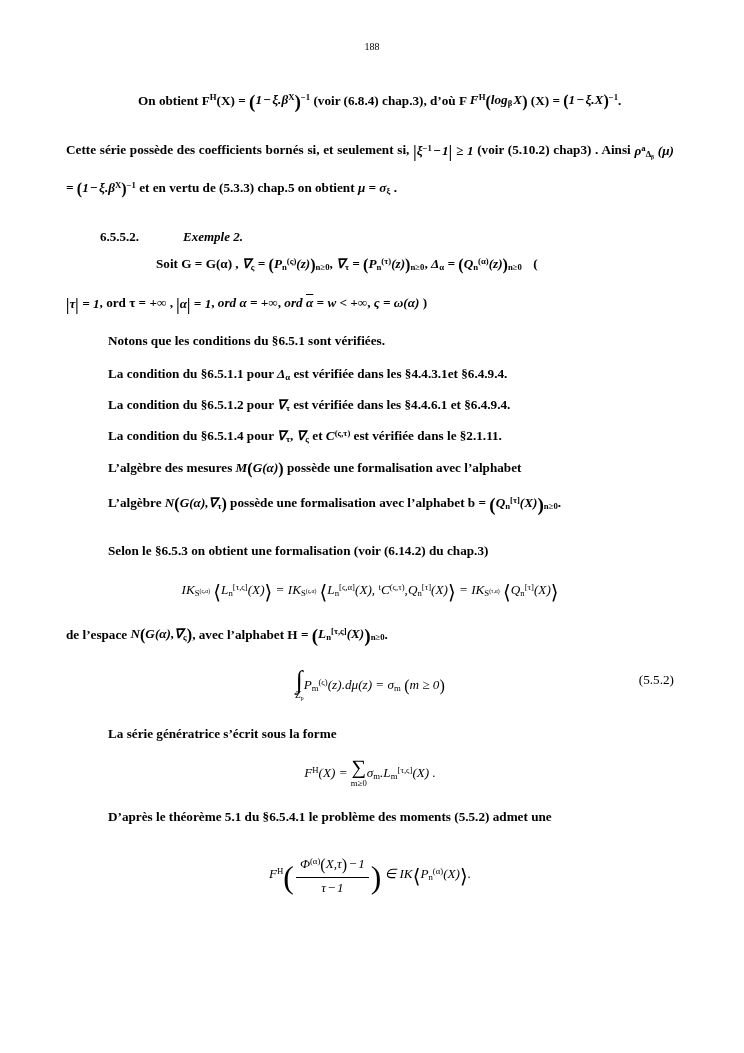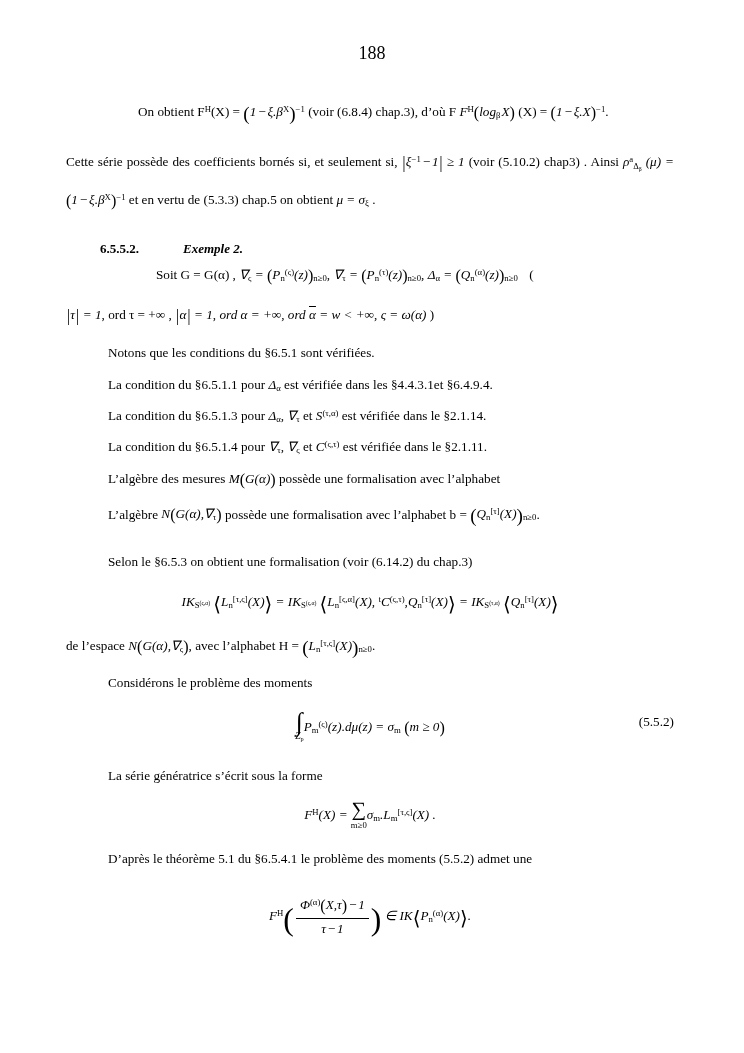--- a/index.html
+++ b/index.html
@@ -19,30 +19,31 @@
   }
   .page {
     position: relative;
     width: 744px;
     height: 1053px;
     padding: 0;
     box-sizing: border-box;
   }
   .page-number {
     text-align: center;
-    font-size: 18px;
+    font-size: 10px;
     margin-top: 40px;
     margin-bottom: 34px;
   }
   .content {
     margin: 0 70px 0 66px;
   }
   p {
     margin: 0 0 0 0;
     text-align: justify;
+    font-weight: bold;
   }
   .para {
     margin-bottom: 11px;
   }
   .indent {
     text-indent: 42px;
   }
   .indent-big {
     text-indent: 72px;
   }
@@ -206,24 +207,24 @@
     </p>
 
     <p class="para indent" style="margin-top:6px;">
       <span>Notons que les conditions du §6.5.1 sont vérifiées.</span>
     </p>
 
     <p class="para indent" style="margin-top:13px;">
       <span>La condition du §6.5.1.1 pour </span><span class="math">Δ<sub>α</sub></span><span> est vérifiée dans les §4.4.3.1et §6.4.9.4.</span>
     </p>
 
-
-    <p class="para indent" style="margin-top:11px;">
-      <span>La condition du §6.5.1.3 pour </span><span class="math">Δ<sub>α</sub></span>, <span class="math">∇<sub>τ</sub></span> et <span class="math">S<sup>(τ,α)</sup></span><span> est vérifiée dans le §2.1.14.</span>
-    </p>
+    <p class="para indent" style="margin-top:6px;">
+      <span>La condition du §6.5.1.2 pour </span><span class="math">∇<sub>τ</sub></span><span> est vérifiée dans les §4.4.6.1 et §6.4.9.4.</span>
+    </p>
+
 
     <p class="para indent" style="margin-top:11px;">
       <span>La condition du §6.5.1.4 pour </span><span class="math">∇<sub>τ</sub></span>, <span class="math">∇<sub>ς</sub></span> et <span class="math">C<sup>(ς,τ)</sup></span><span> est  vérifiée dans le §2.1.11.</span>
     </p>
 
 
     <p class="para indent just" style="margin-top:11px; text-align:justify;">
       <span>L’algèbre   des   mesures  </span><span class="math">M<span class="medparen">(</span>G(α)<span class="medparen">)</span></span><span>  possède   une   formalisation   avec   l’alphabet</span>
     </p>
 
@@ -236,23 +237,20 @@
     </p>
 
     <div class="displayline" style="margin-top:18px; margin-bottom:16px;">
       <span class="math">IK<sub>S<sup>(ς,α)</sup></sub> <span class="angl">⟨</span>L<sub>n</sub><sup>[τ,ς]</sup>(X)<span class="angl">⟩</span> = IK<sub>S<sup>(ς,α)</sup></sub> <span class="angl">⟨</span>L<sub>n</sub><sup>[ς,α]</sup>(X), <sup>t</sup>C<sup>(ς,τ)</sup>,Q<sub>n</sub><sup>[τ]</sup>(X)<span class="angl">⟩</span> = IK<sub>S<sup>(τ,α)</sup></sub> <span class="angl">⟨</span>Q<sub>n</sub><sup>[τ]</sup>(X)<span class="angl">⟩</span></span>
     </div>
 
     <p class="para" style="margin-top:6px;">
       <span>de l’espace </span><span class="math">N<span class="medparen">(</span>G(α),∇<sub>ς</sub><span class="medparen">)</span></span><span>, avec l’alphabet H = </span><span class="math"><span class="bigparen">(</span>L<sub>n</sub><sup>[τ,ς]</sup>(X)<span class="bigparen">)</span><sub>n≥0</sub></span><span>.</span>
     </p>
 
-    <p class="para indent" style="margin-top:4px;">
-      <span>Considérons le problème des moments</span>
-    </p>
 
     <div class="eq-wrap displayline" style="margin-top:20px; margin-bottom:20px;">
       <span class="math">
         <span class="intwrap"><span class="intsym">∫</span><span class="intsub">Z<sub>p</sub></span></span>P<sub>m</sub><sup>(ς)</sup>(z).dμ(z) = σ<sub>m</sub> <span class="medparen">(</span>m ≥ 0<span class="medparen">)</span>
       </span>
       <span class="eqno">(5.5.2)</span>
     </div>
 
     <p class="para indent" style="margin-top:22px;">
       <span>La série génératrice s’écrit sous la forme</span>

